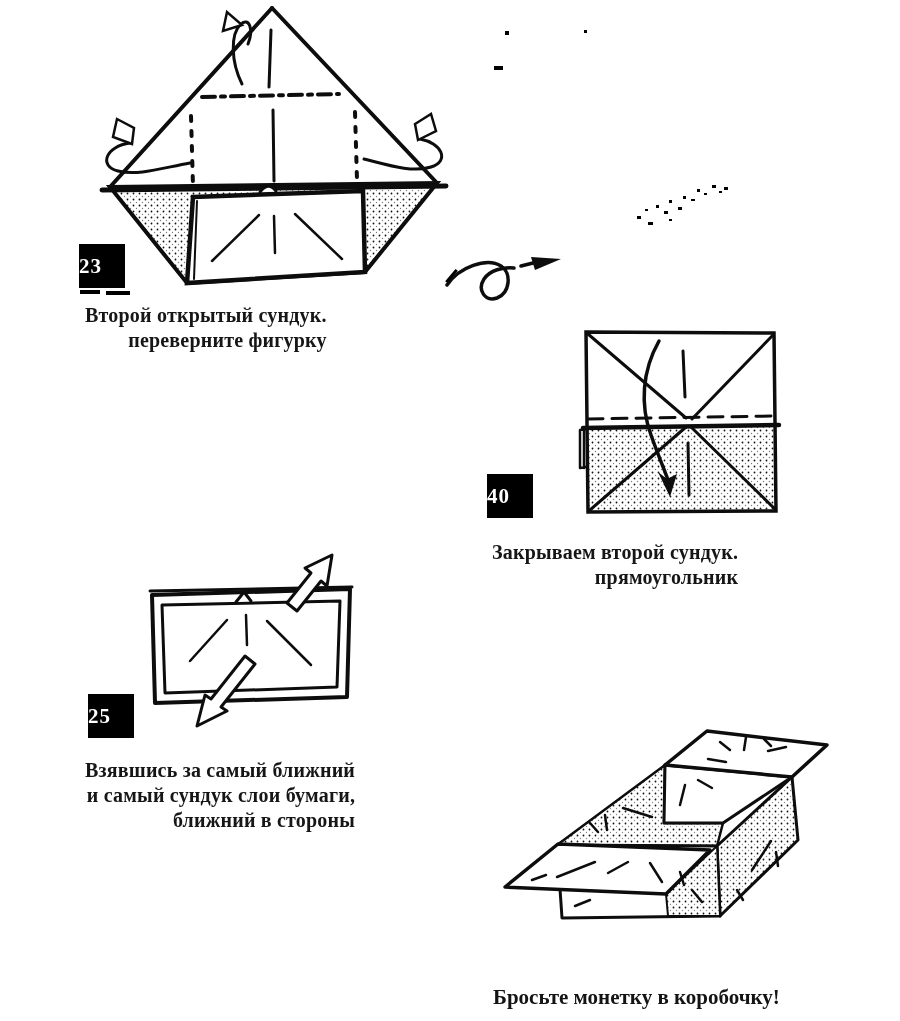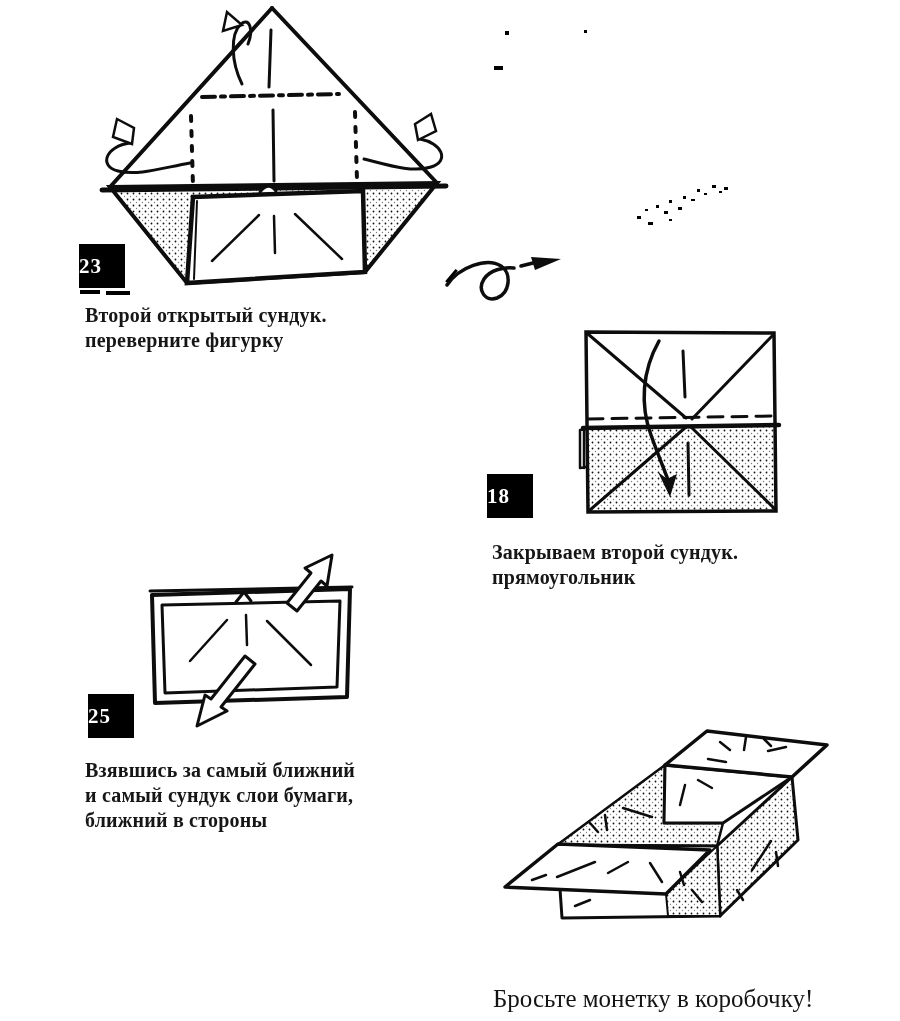--- a/index.html
+++ b/index.html
@@ -10,22 +10,22 @@
   .diagram{position:absolute;}
   .badge{
     position:absolute;width:46px;height:44px;background:#000;color:#fff;
     display:flex;align-items:center;
     font-size:21px;font-weight:700;letter-spacing:1px;
   }
   .caption{
     position:absolute;font-size:20px;font-weight:700;line-height:25px;
     color:#161616;letter-spacing:.2px;white-space:nowrap;
   }
-  .caption span{display:block;}
-  .final-caption{position:absolute;font-size:25px;font-weight:400;color:#141414;white-space:nowrap;}
+  .caption span{display:block;text-align:right;}
+  .final-caption{position:absolute;font-size:21px;font-weight:700;color:#141414;white-space:nowrap;}
   .speck{position:absolute;background:#000;}
   svg{display:block;}
 </style>
 </head>
 <body>
 
 <div class="page">
 
   <svg class="diagram" style="left:90px;top:0px" width="370" height="305" viewBox="0 0 370 305">
     <defs>
@@ -158,21 +158,21 @@
         <path d="M205,65 L200,85"></path>
           <path d="M218,60 L232,68"></path>
       </g>
     </g>
   </svg>
 
   <div class="badge" style="left:79px;top:244px">
     <span>23</span>
   </div>
   <div class="badge" style="left:487px;top:474px">
-    <span>18</span>
+    <span>40</span>
   </div>
   <div class="badge" style="left:88px;top:694px">
     <span>25</span>
   </div>
 
   <div class="caption" style="left:85px;top:303px">
     <span>Второй открытый сундук.</span>
     <span>переверните фигурку</span>
   </div>
   <div class="caption" style="left:492px;top:540px">

